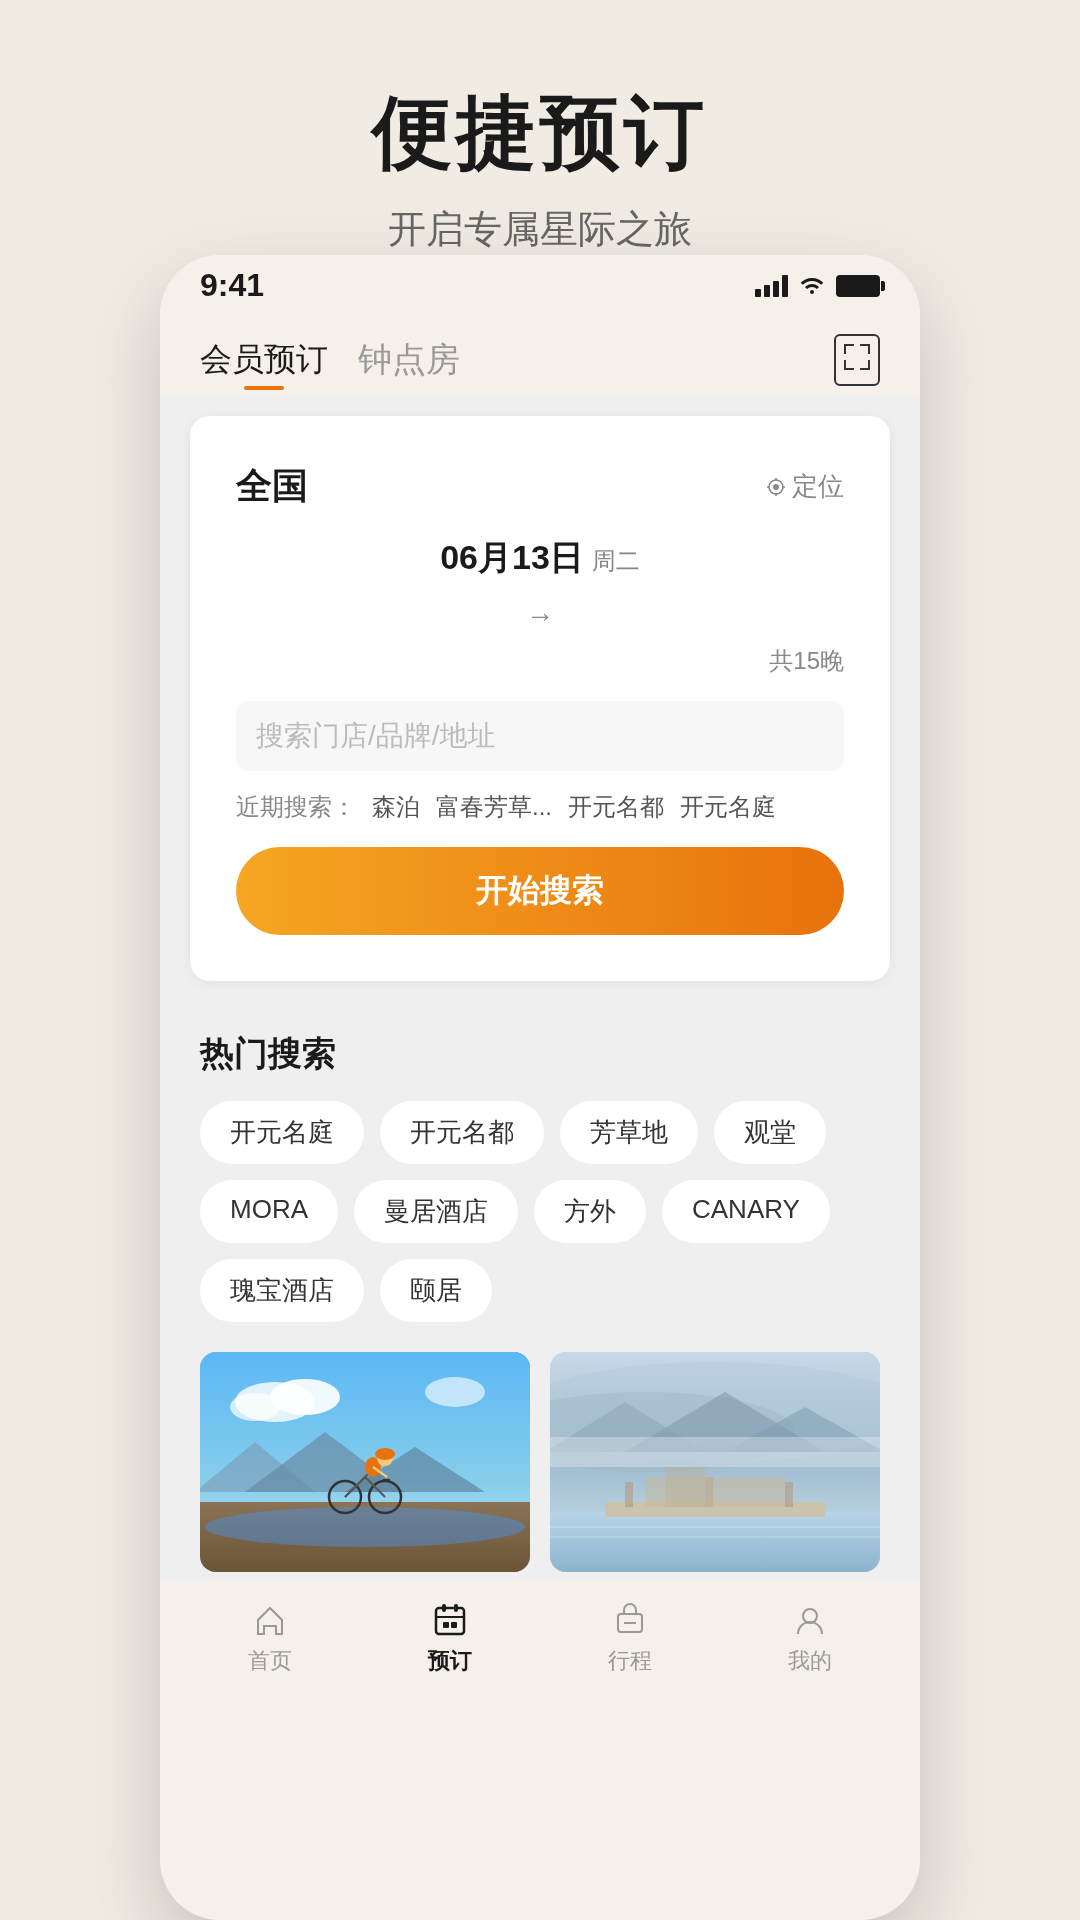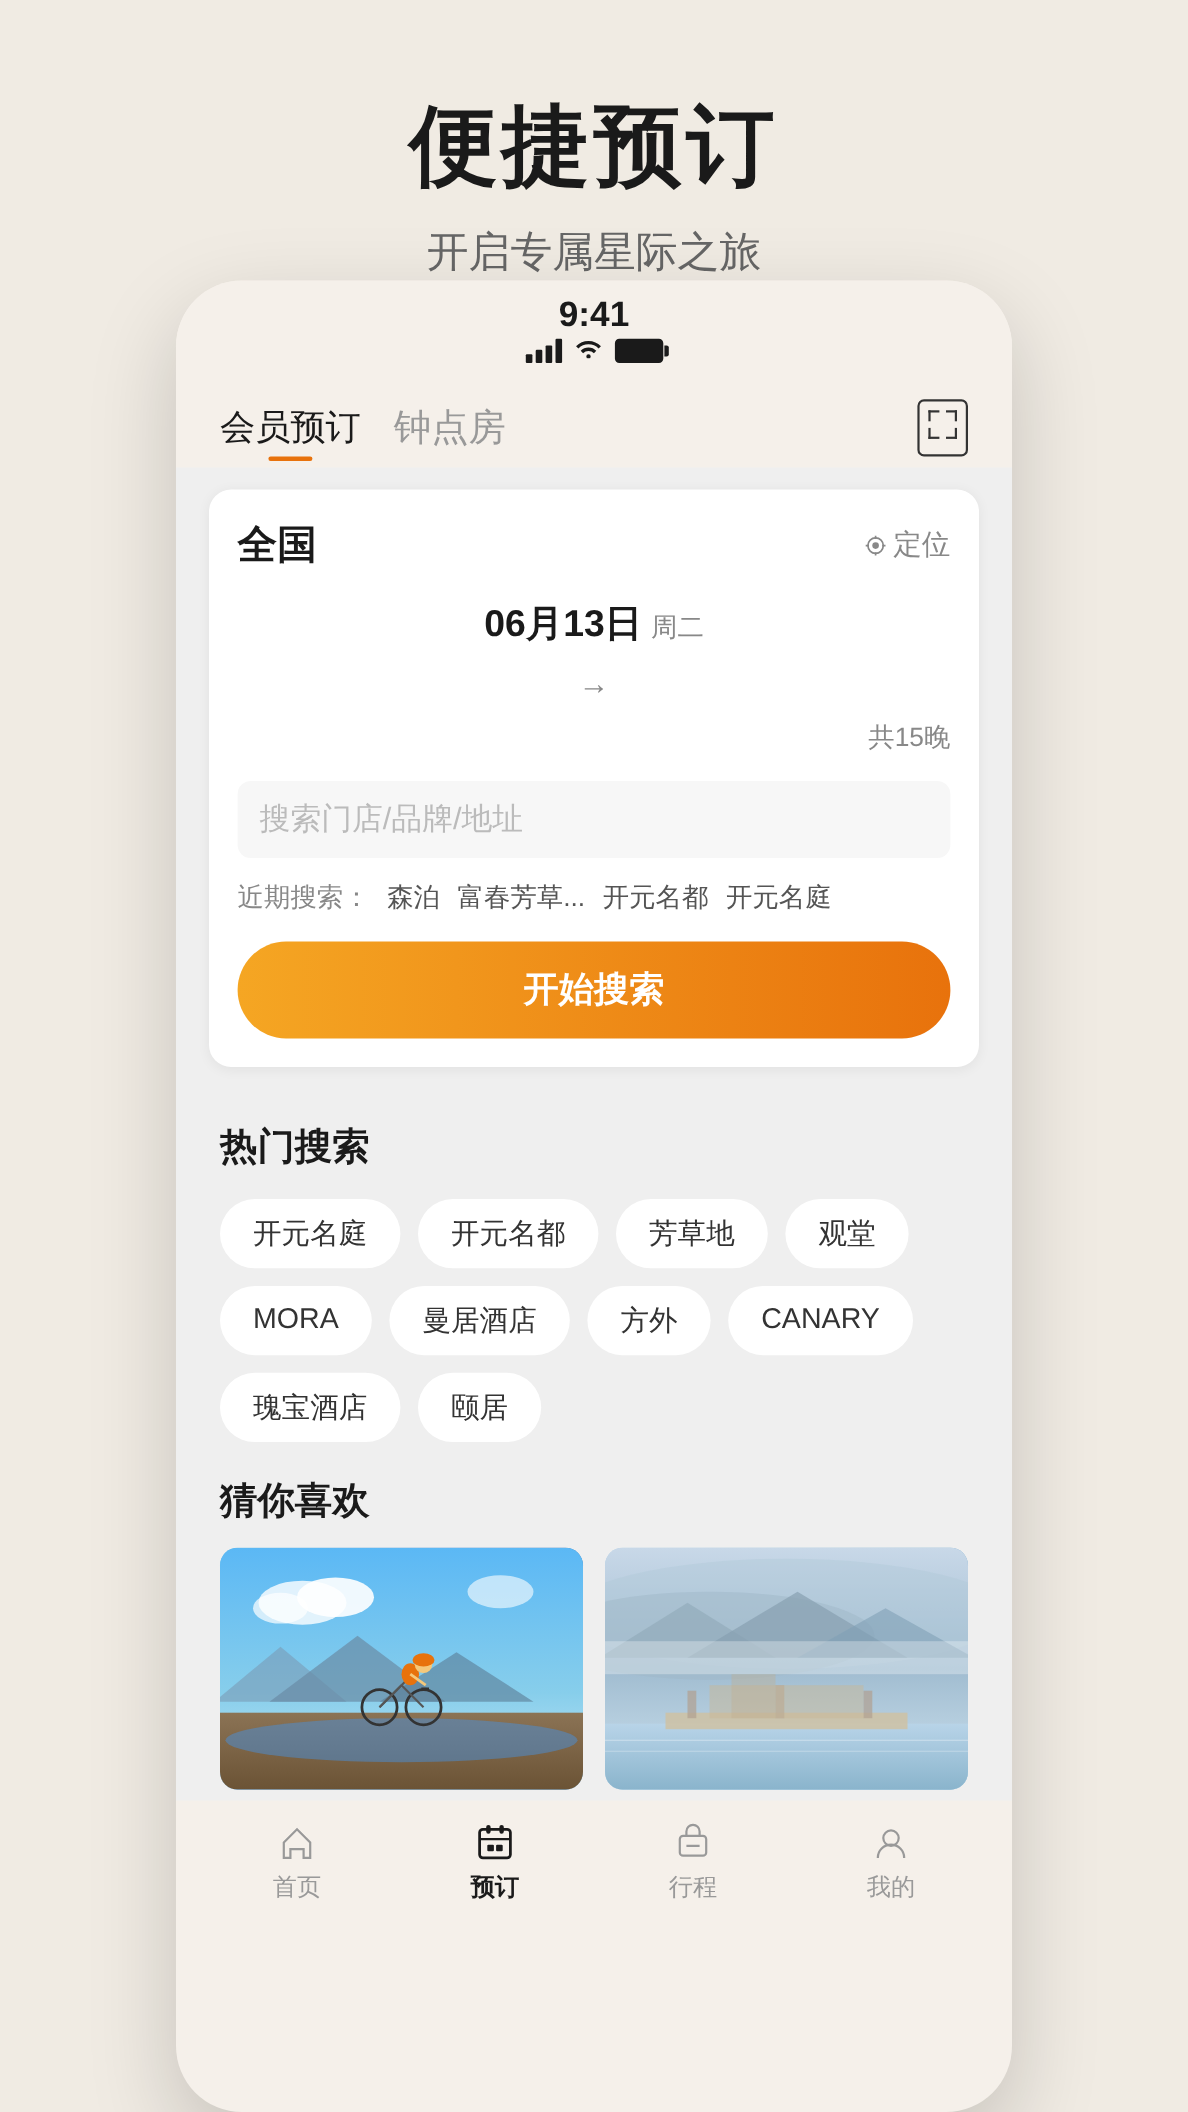--- a/index.html
+++ b/index.html
@@ -43,21 +43,20 @@
       box-shadow: 0 30px 80px rgba(0,0,0,0.18);
       flex: 1;
     }
 
     .status-bar {
       display: flex;
       justify-content: space-between;
       align-items: center;
       padding: 12px 40px 10px;
       background: #f5f0ea;
-      flex-direction: column;
     }
 
     .status-time {
       font-size: 32px;
       font-weight: 600;
       color: #1a1a1a;
     }
 
     .status-icons {
       display: flex;
@@ -184,21 +183,21 @@
       background: #efefef;
       flex: 1;
       overflow: hidden;
     }
 
     
     .search-card {
       background: white;
       margin: 20px 30px;
       border-radius: 20px;
-      padding: 26px;
+      padding: 46px;
       box-shadow: 0 2px 12px rgba(0,0,0,0.06);
     }
 
     .location-row {
       display: flex;
       justify-content: space-between;
       align-items: center;
       margin-bottom: 24px;
     }
 
@@ -460,21 +459,20 @@
         <span class="tag">MORA</span>
         <span class="tag">曼居酒店</span>
         <span class="tag">方外</span>
         <span class="tag">CANARY</span>
         <span class="tag">瑰宝酒店</span>
         <span class="tag">颐居</span>
       </div>
     </div>
 
     <div class="rec-section">
-      <div class="rec-title">猜你喜欢</div>
       <div class="rec-grid">
         <div class="rec-card rec-card-left">
           <svg width="100%" height="100%" viewBox="0 0 340 220" preserveAspectRatio="xMidYMid slice">
 
             <defs>
               <linearGradient id="sky1" x1="0" y1="0" x2="0" y2="1">
                 <stop offset="0%" stop-color="#5bb8f5"></stop>
                 <stop offset="60%" stop-color="#87CEEB"></stop>
                 <stop offset="100%" stop-color="#c8e8f8"></stop>
               </linearGradient>

